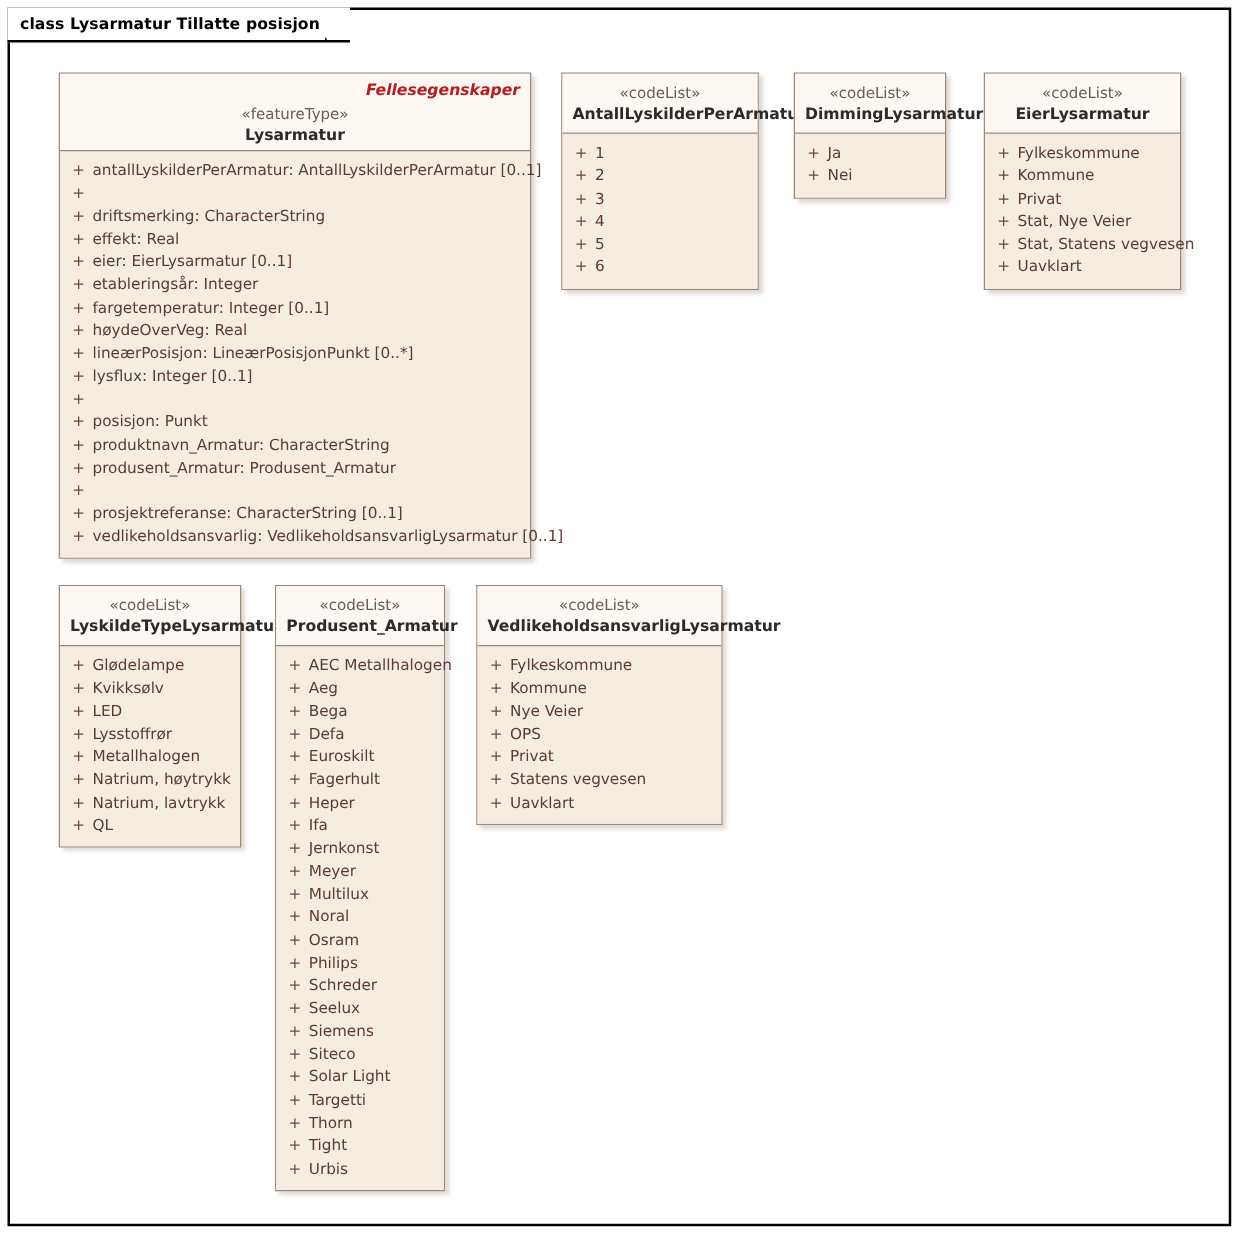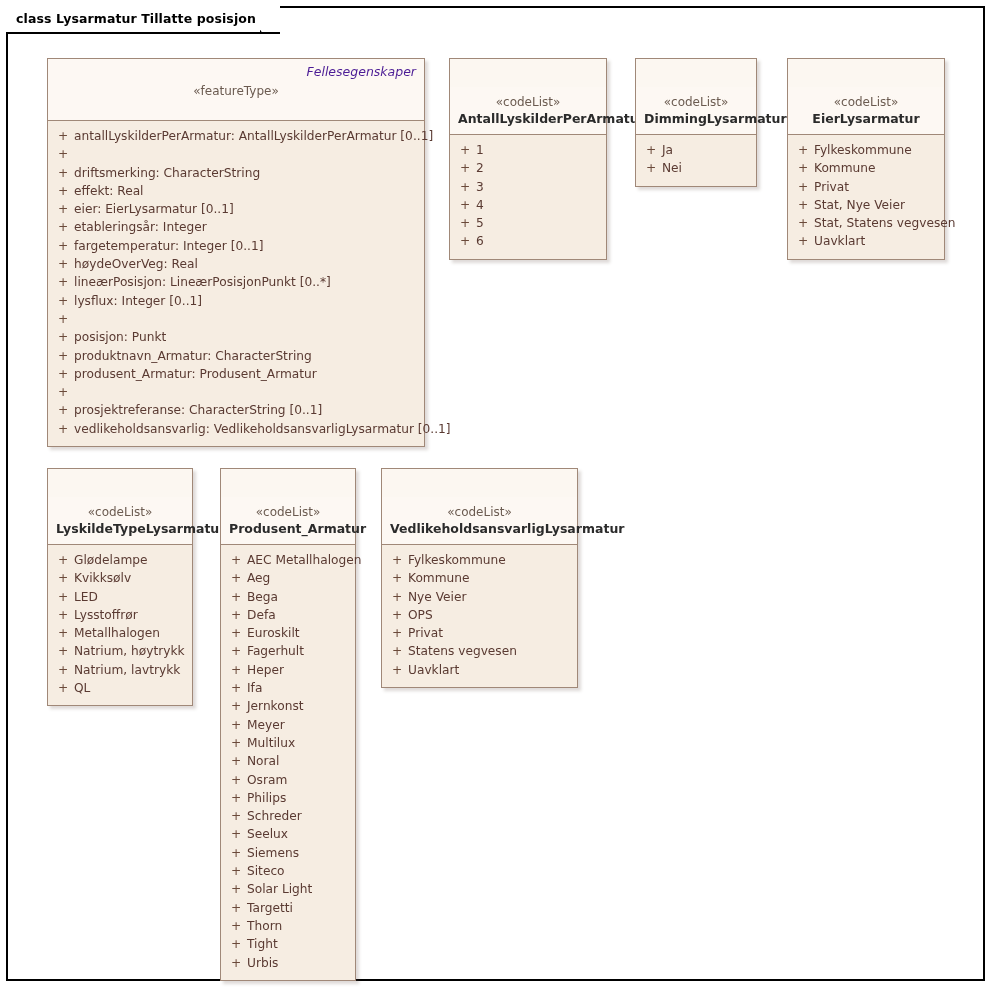--- a/index.html
+++ b/index.html
@@ -81,22 +81,23 @@
     position: relative;
     border-bottom: 1px solid #A08878;
   }
 
   .pkg-label {
     position: absolute;
     right: 8px;
     top: 5px;
     font-style: italic;
     font-size: 12.5px;
-    color: #4c1d95;
+    color: #b91c1c;
     white-space: nowrap;
+    font-weight: bold;
   }
   .stereotype {
     font-size: 12px;
     color: #6B5B50;
     line-height: 16px;
     white-space: nowrap;
   }
   .cls-name {
     font-size: 12.5px;
     font-weight: bold;
@@ -131,36 +132,37 @@
   #box-lysarmatur .uml-header { height: 62px; padding-top: 24px; }
 
   #box-antall              { left: 449px; top: 58px;  width: 158px; }
   #box-dimming             { left: 635px; top: 58px;  width: 122px; }
   #box-eier                { left: 787px; top: 58px;  width: 158px; }
 
   #box-lyskildetype        { left: 47px;  top: 468px; width: 146px; }
   #box-produsent           { left: 220px; top: 468px; width: 136px; }
   #box-vedlikehold         { left: 381px; top: 468px; width: 197px; }
 
-  .codelist .uml-header { height: 48px; padding-top: 7px; margin-top: 28px; }
+  .codelist .uml-header { height: 48px; padding-top: 7px; }
 </style>
 </head>
 <body>
 
 <div id="diagram-frame"></div>
 
 <div id="frame-tab">
   <span id="frame-tab-label">class Lysarmatur Tillatte posisjon</span>
   <span id="frame-tab-corner"></span>
 </div>
 
 <div class="uml-box" id="box-lysarmatur">
   <div class="uml-header">
     <div class="pkg-label">Fellesegenskaper</div>
     <div class="stereotype">«featureType»</div>
+    <div class="cls-name">Lysarmatur</div>
   </div>
   <div class="uml-body">
       <div class="feature-row">
         <span class="vis">+</span>
         <span class="feat-text">antallLyskilderPerArmatur: AntallLyskilderPerArmatur [0..1]</span>
       </div>
       <div class="feature-row">
         <span class="vis">+</span>
       </div>
       <div class="feature-row">

